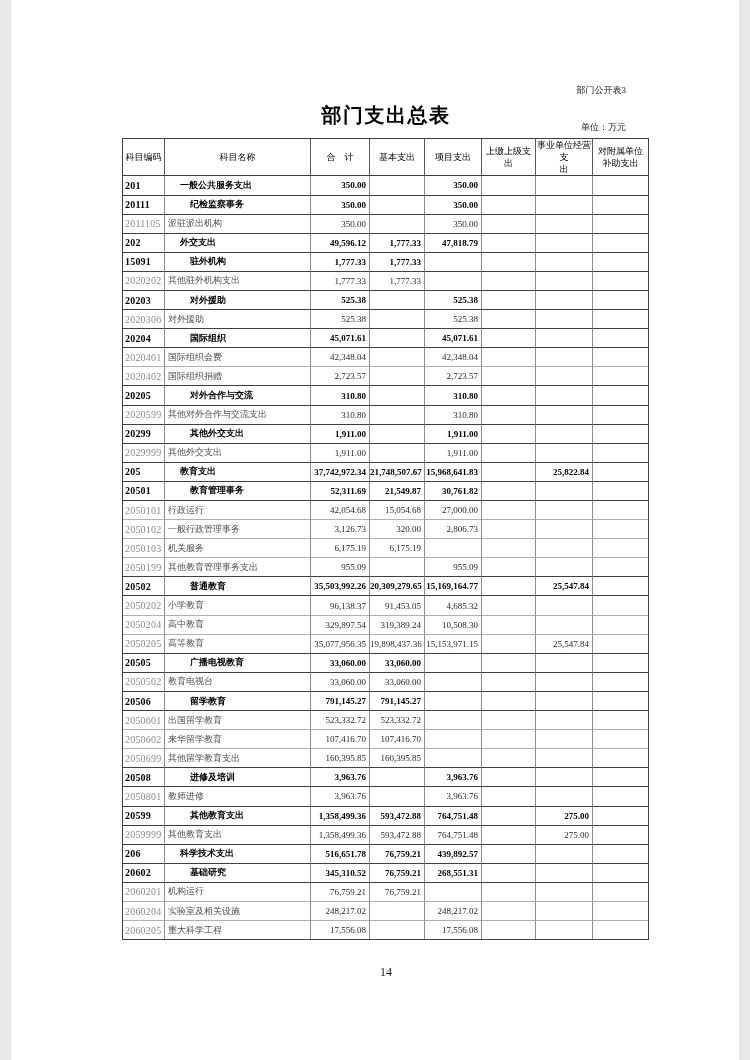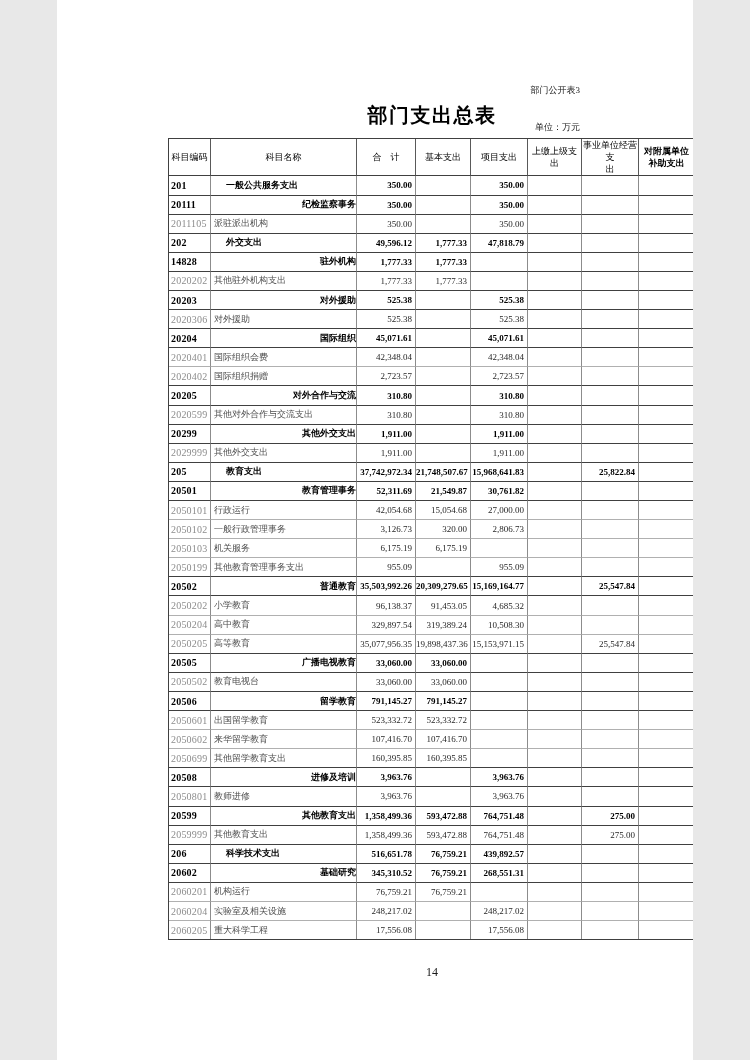--- a/index.html
+++ b/index.html
@@ -1,18 +1,18 @@
 <!DOCTYPE html>
 <html><head>
 <meta charset="utf-8">
 <style>
   html,body { margin:0; padding:0; background:#e8e8e8; }
   .page {
     position:relative;
-    width:636px; height:1060px;
+    width:728px; height:1060px;
     margin:0 auto;
     background:#ffffff;
     font-family:"Liberation Serif","DejaVu Serif",serif;
     color:#000;
     overflow:hidden;
   }
   .doc-label {
     position:absolute; top:84px; right:113px;
     font-size:9px; color:#1a1a1a;
   }
@@ -46,29 +46,29 @@
   .budget-table td {
     height:18.1px;
     font-size:9px;
     vertical-align:middle;
     padding:0;
     border-right:1px solid #8c8c8c;
     border-bottom:1px solid #b0b0b0;
     overflow:hidden; white-space:nowrap;
   }
   .budget-table th:last-child,
-  .budget-table td:last-child { border-right:none;font-weight:bold; }
+  .budget-table td:last-child { border-right:none; }
   .budget-table tbody tr:last-child td { border-bottom:none; }
   .budget-table tr.dark-b td { border-bottom-color:#404040; }
   td.code { padding-left:2px; font-size:10px; letter-spacing:0.2px;font-family:Liberation Serif, serif; }
   td.name { padding-left:3px; }
   td.num  { text-align:right; padding-right:3px; }
   tr.lvl1, tr.lvl2 { font-weight:bold; }
   tr.lvl1 td.name { padding-left:15px; }
-  tr.lvl2 td.name { padding-left:25px;text-align:right; }
+  tr.lvl2 td.name { padding-left:25px; }
   tr.lvl3 td.code { color:#8c8c8c; font-weight:normal; }
   tr.lvl3 td.name { color:#4d4d4d; }
   tr.lvl3 td.num  { color:#262626; }
   .page-number {
     position:absolute; top:965px; left:0; width:750px;
     text-align:center; font-size:12px; color:#1a1a1a;
   }
 </style>
 </head>
 <body>
@@ -138,21 +138,21 @@
     <td class="code">202</td>
     <td class="name">外交支出</td>
     <td class="num">49,596.12</td>
     <td class="num">1,777.33</td>
     <td class="num">47,818.79</td>
     <td class="num"></td>
     <td class="num"></td>
     <td class="num"></td>
   </tr>
         <tr class="lvl2 dark-b">
-    <td class="code">14828</td>
+    <td class="code">15091</td>
     <td class="name">驻外机构</td>
     <td class="num">1,777.33</td>
     <td class="num">1,777.33</td>
     <td class="num"></td>
     <td class="num"></td>
     <td class="num"></td>
     <td class="num"></td>
   </tr>
         <tr class="lvl3 dark-b">
     <td class="code">2020202</td>

